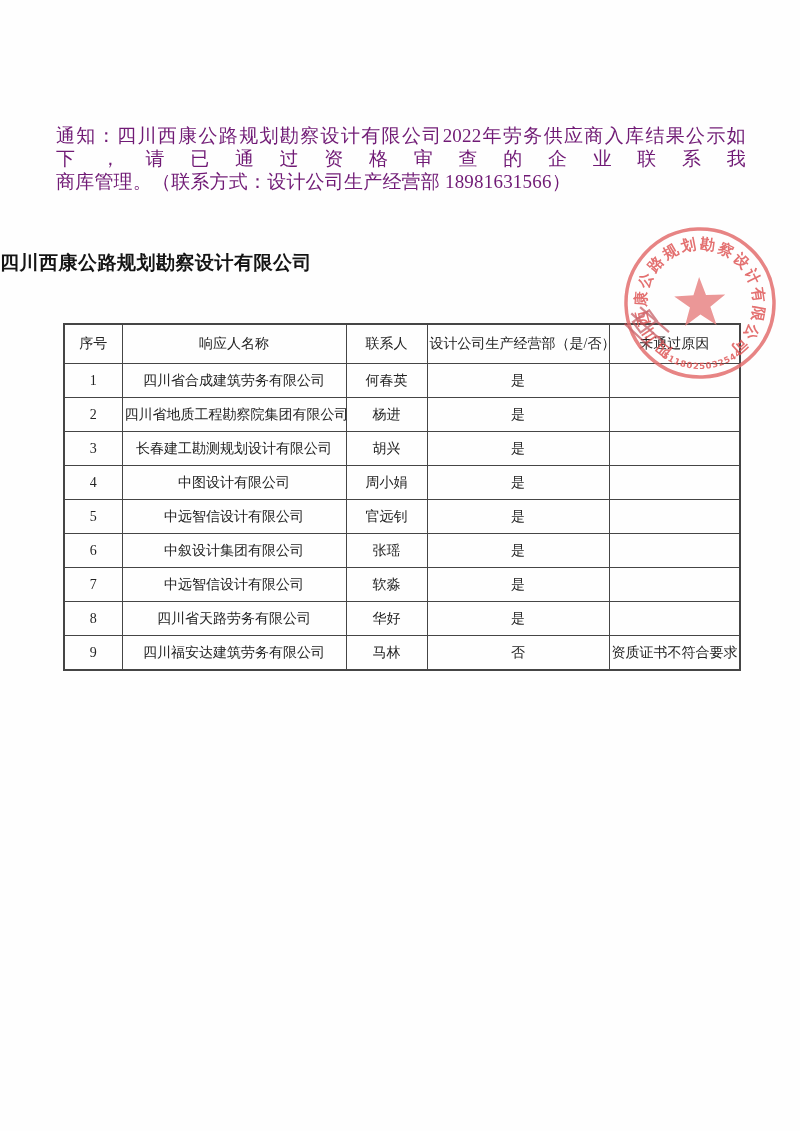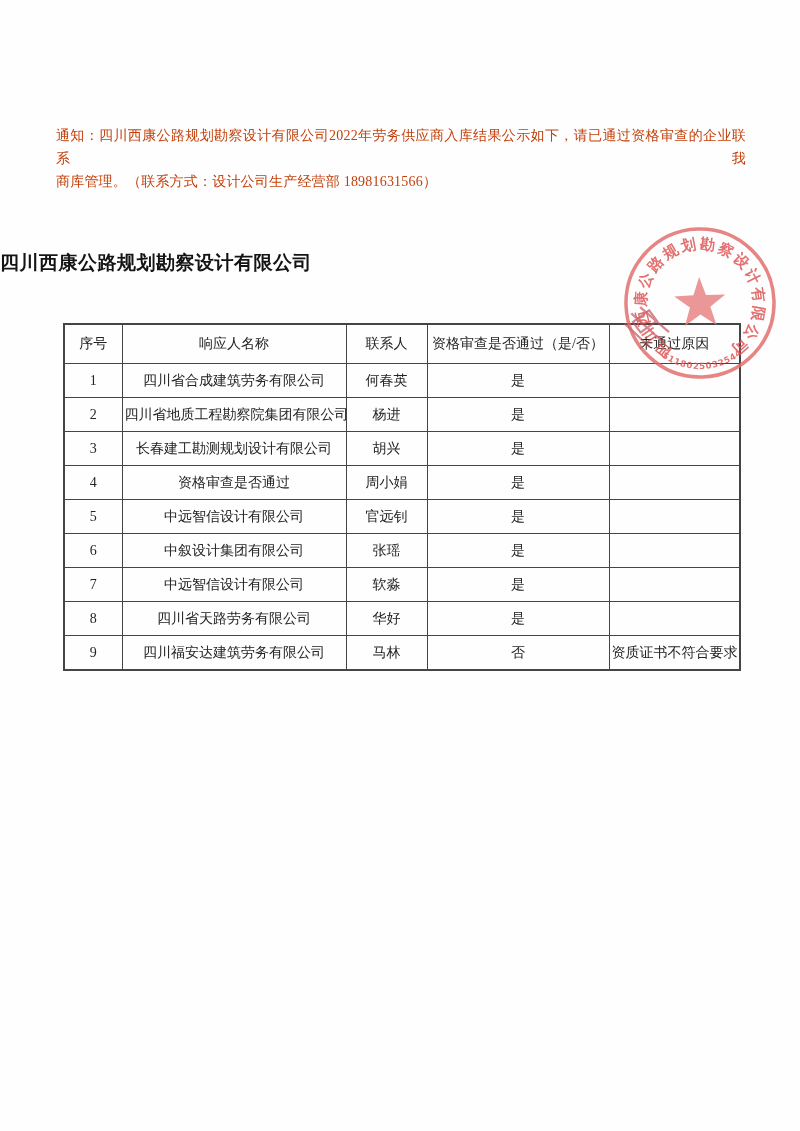--- a/index.html
+++ b/index.html
@@ -11,21 +11,21 @@
   }
   .page{
     position:absolute;left:0;top:0;width:800px;height:1131px;
     background:#fefefe;
     box-shadow:0 0 4px rgba(0,0,0,.15);
     overflow:hidden;
   }
   
   .notice{
     position:absolute;left:56px;top:124px;width:690px;
-    font-size:14px;line-height:23px;color:#c2410c;
+    font-size:19px;line-height:23px;color:#701a75;
     letter-spacing:.2px;
   }
   .notice .jline{text-align:justify;text-align-last:justify;}
   .notice .cline{text-align:left;}
   
   .doc-title{
     position:absolute;left:0;top:250px;width:800px;
     text-align:left;font-weight:bold;color:#141414;
     font-size:19px;line-height:25px;letter-spacing:.5px;
   }
@@ -79,21 +79,21 @@
         <col class="c-name">
         <col class="c-contact">
         <col class="c-pass">
         <col class="c-reason">
     </colgroup>
     <thead>
       <tr>
         <th>序号</th>
         <th>响应人名称</th>
         <th>联系人</th>
-        <th>资格审查是否通过（是/否）</th>
+        <th>设计公司生产经营部（是/否）</th>
         <th>未通过原因</th>
       </tr>
     </thead>
     <tbody id="table-body">
     <tr>
       <td>1</td>
       <td>四川省合成建筑劳务有限公司</td>
       <td>何春英</td>
       <td>是</td>
       <td></td>
@@ -110,21 +110,21 @@
     <tr>
       <td>3</td>
       <td>长春建工勘测规划设计有限公司</td>
       <td>胡兴</td>
       <td>是</td>
       <td></td>
     </tr>
 
     <tr>
       <td>4</td>
-      <td>资格审查是否通过</td>
+      <td>中图设计有限公司</td>
       <td>周小娟</td>
       <td>是</td>
       <td></td>
     </tr>
 
     <tr>
       <td>5</td>
       <td>中远智信设计有限公司</td>
       <td>官远钊</td>
       <td>是</td>

